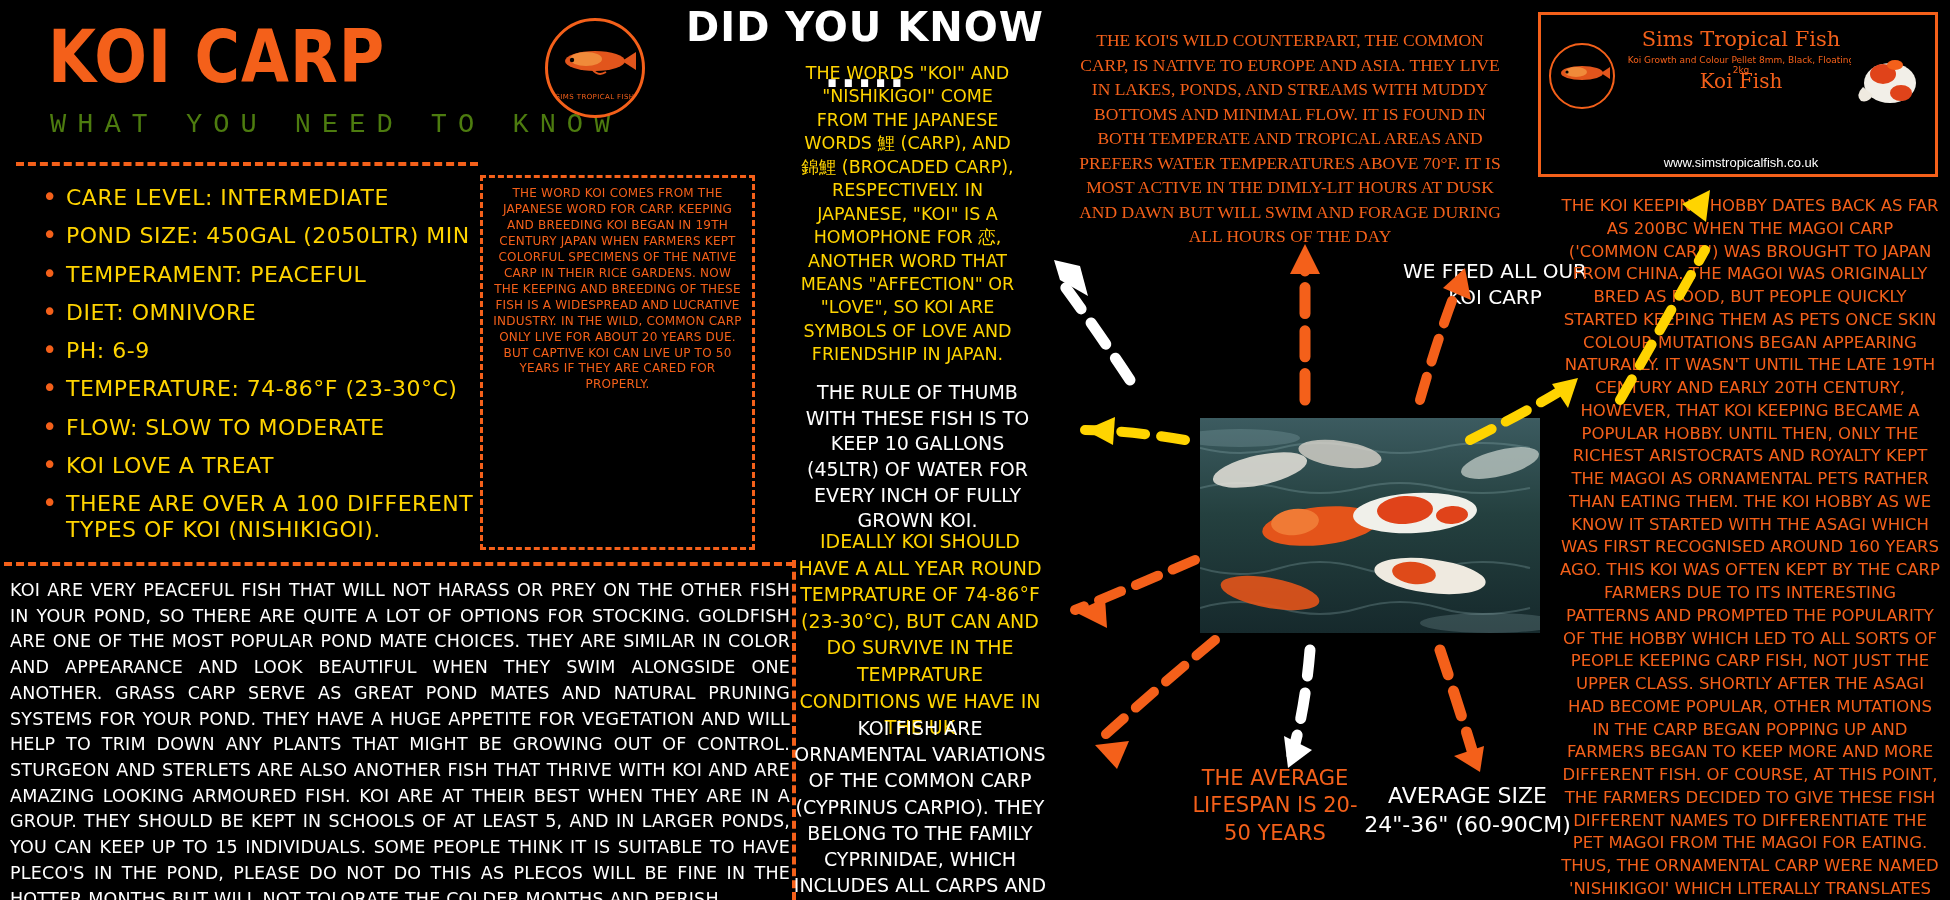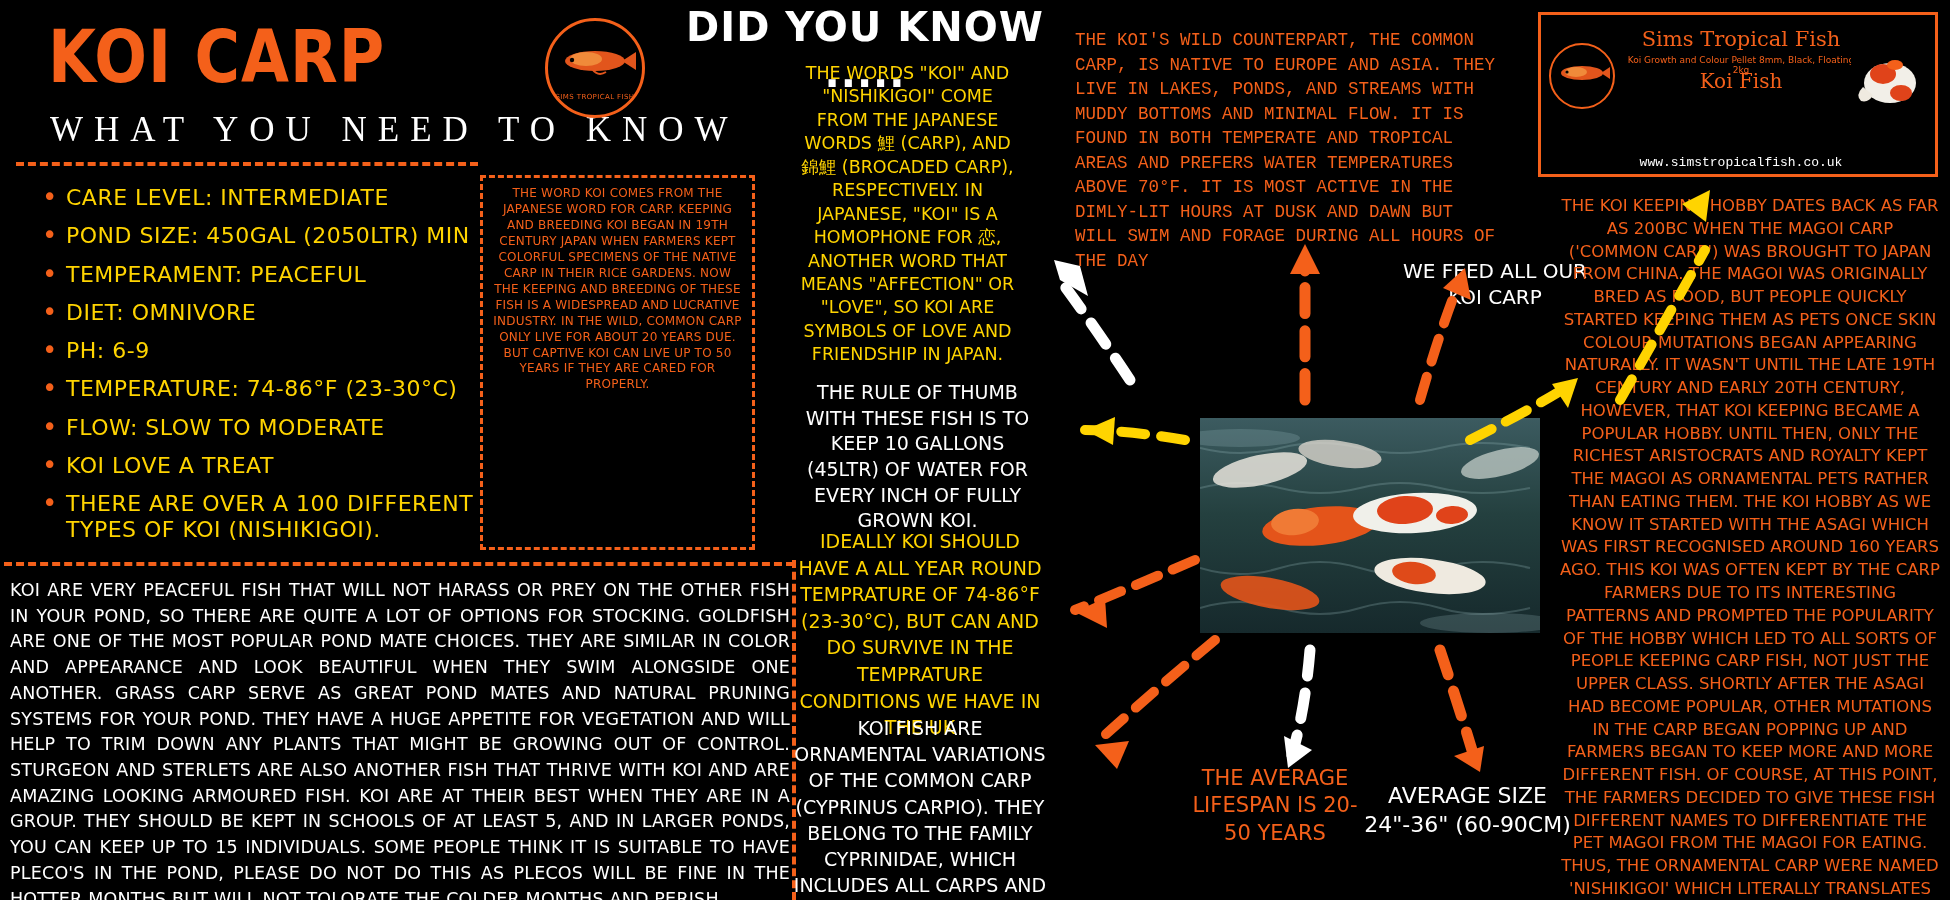--- a/index.html
+++ b/index.html
@@ -29,25 +29,25 @@
     color: #f4601a;
     font-family: "DejaVu Sans", sans-serif;
     text-transform: uppercase;
     transform: scaleY(1.18);
     transform-origin: left top;
   }
   .subtitle {
     position: absolute;
     left: 50px;
     top: 110px;
-    font-size: 35px;
+    font-size: 27px;
     letter-spacing: 11px;
-    color: #ffffff;
-    text-transform: uppercase;
-    font-family: Liberation Serif, serif;
+    color: #4d7c0f;
+    text-transform: uppercase;
+    font-family: Liberation Mono, monospace;
   }
 
   
   .dash-h {
     position: absolute;
     border-top: 4px dashed #f4601a;
     height: 0;
   }
   .dash-v {
     position: absolute;
@@ -186,22 +186,22 @@
 
   
   .wild-carp {
     position: absolute;
     left: 1075px;
     top: 28px;
     width: 430px;
     font-size: 17.5px;
     line-height: 1.4;
     color: #f4601a;
-    text-align: left;
-    font-family: Liberation Mono, monospace;
+    text-align: center;
+    font-family: Liberation Serif, serif;
     text-transform: uppercase;
   }
 
   
   .lbl-feed {
     position: absolute;
     left: 1390px;
     top: 258px;
     width: 210px;
     font-size: 20px;
@@ -312,21 +312,21 @@
     text-transform: uppercase;
   }
   .prod-url {
     position: absolute;
     left: 22px;
     top: 140px;
     width: 356px;
     text-align: center;
     color: #fff;
     font-size: 13px;
-    font-family: Liberation Mono, monospace;
+    font-family: Liberation Sans, sans-serif;
   }
   .prod-fishimg {
     position: absolute;
     right: 6px;
     top: 26px;
     width: 78px;
     height: 78px;
   }
 
   

